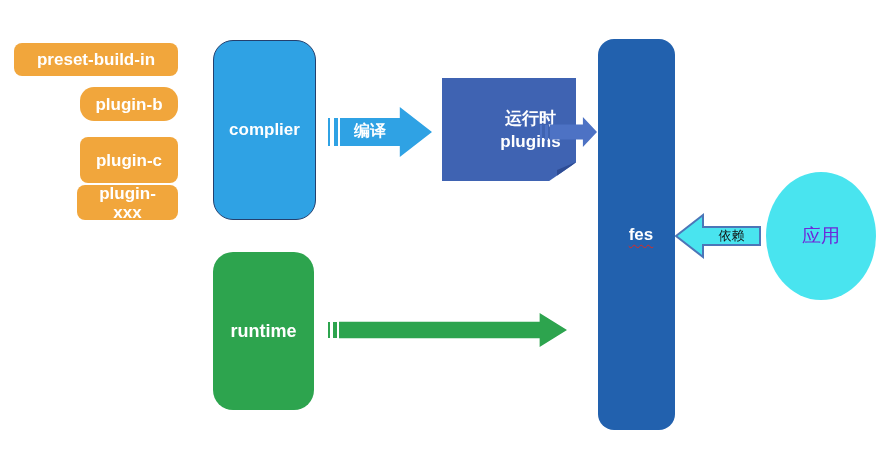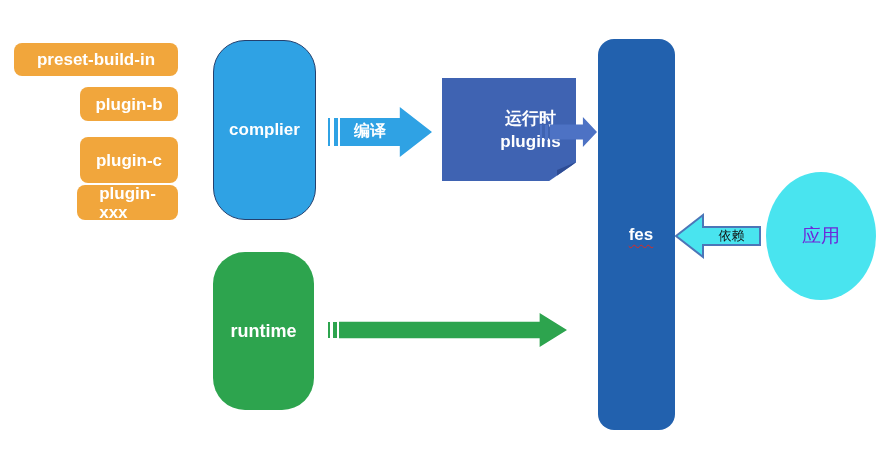--- a/index.html
+++ b/index.html
@@ -7,23 +7,23 @@
   .canvas{
     position:relative;width:893px;height:455px;background:#fff;overflow:hidden;
     font-family:"Liberation Sans","DejaVu Sans",sans-serif;
   }
   
   .obox{
     position:absolute;background:var(--c-orange,#F1A63C);border-radius:8px;
     display:flex;align-items:center;justify-content:center;
     color:#fff;font-size:17px;font-weight:600;overflow:visible;
   }
-  .obox .lbl{white-space:pre-line;line-height:19px;}
+  .obox .lbl{white-space:pre-line;text-align:center;line-height:19px;}
   .bignode{
-    position:absolute;border-radius:32px;
+    position:absolute;border-radius:20px;
     display:flex;align-items:center;justify-content:center;
     color:#fff;font-size:17px;font-weight:600;
   }
   .complier{left:213px;top:40px;width:101px;height:178px;
     background:var(--c-sky,#2FA2E4);border:1px solid var(--c-sky-border,#24406E);}
   .runtime{left:213px;top:252px;width:101px;height:158px;
     background:var(--c-green,#2DA44E);font-size:18px;}
   .fes{left:598px;top:39px;width:77px;height:391px;border-radius:16px;
     background:var(--c-fes-blue,#2261AE);}
   .fes .fes-text{
@@ -82,21 +82,21 @@
   }
   
   .ellipse{
     position:absolute;left:766px;top:172px;width:110px;height:128px;
     border-radius:50%;background:var(--c-cyan,#49E4EF);
     display:flex;align-items:center;justify-content:center;
     color:#6d28d9;font-size:19px;font-weight:500;
   }
   
   .preset{left:14px;top:43px;width:164px;height:33px;}
-  .plugin-b{left:80px;top:87px;width:98px;height:34px;}
+  .plugin-b{left:80px;top:87px;width:98px;height:34px;border-radius:14px;}
   .plugin-c{left:80px;top:137px;width:98px;height:46px;}
   .plugin-xxx{left:77px;top:185px;width:101px;height:35px;}
 </style>
 </head>
 <body>
 
 <div class="canvas">
 
   <div class="obox preset">
     <span class="lbl">preset-build-in</span>

